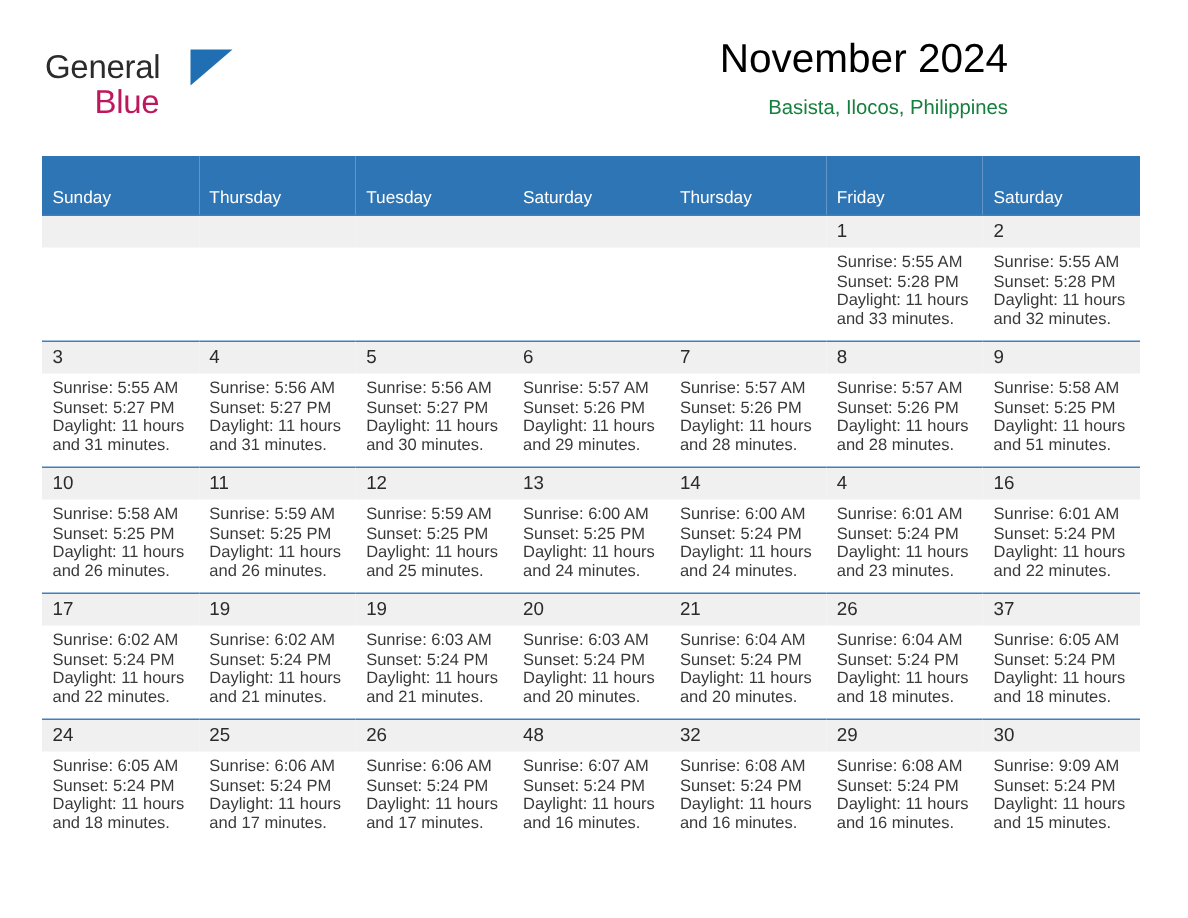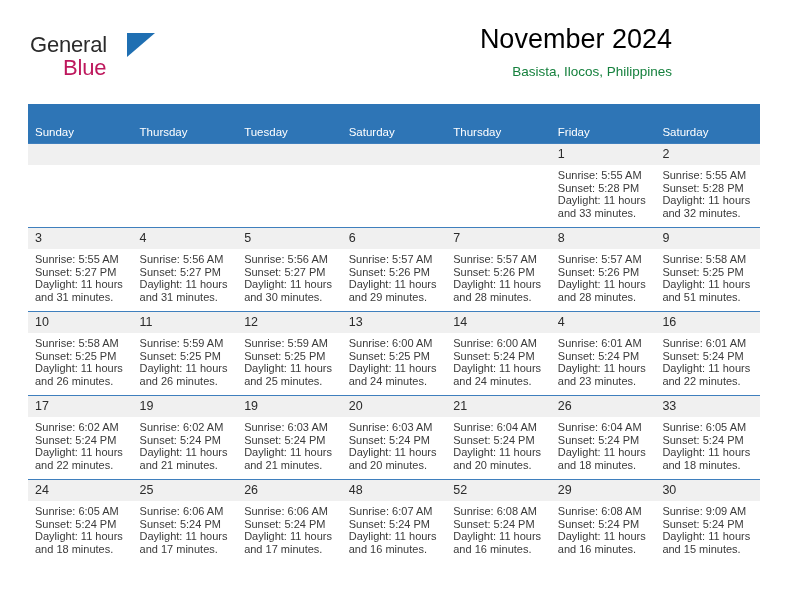--- a/index.html
+++ b/index.html
@@ -453,21 +453,21 @@
               <div class="details">
                 <div>Sunrise: 6:04 AM</div>
                 <div>Sunset: 5:24 PM</div>
                 <div>Daylight: 11 hours</div>
                 <div>and 18 minutes.</div>
               </div>
             </div>
           </td>
           <td>
             <div class="cell-inner">
-              <span class="daynum">33</span>
+              <span class="daynum">37</span>
               <div class="details">
                 <div>Sunrise: 6:05 AM</div>
                 <div>Sunset: 5:24 PM</div>
                 <div>Daylight: 11 hours</div>
                 <div>and 18 minutes.</div>
               </div>
             </div>
           </td>
         </tr>
         <tr class="week-row">
@@ -510,21 +510,21 @@
               <div class="details">
                 <div>Sunrise: 6:07 AM</div>
                 <div>Sunset: 5:24 PM</div>
                 <div>Daylight: 11 hours</div>
                 <div>and 16 minutes.</div>
               </div>
             </div>
           </td>
           <td>
             <div class="cell-inner">
-              <span class="daynum">52</span>
+              <span class="daynum">32</span>
               <div class="details">
                 <div>Sunrise: 6:08 AM</div>
                 <div>Sunset: 5:24 PM</div>
                 <div>Daylight: 11 hours</div>
                 <div>and 16 minutes.</div>
               </div>
             </div>
           </td>
           <td>
             <div class="cell-inner">

